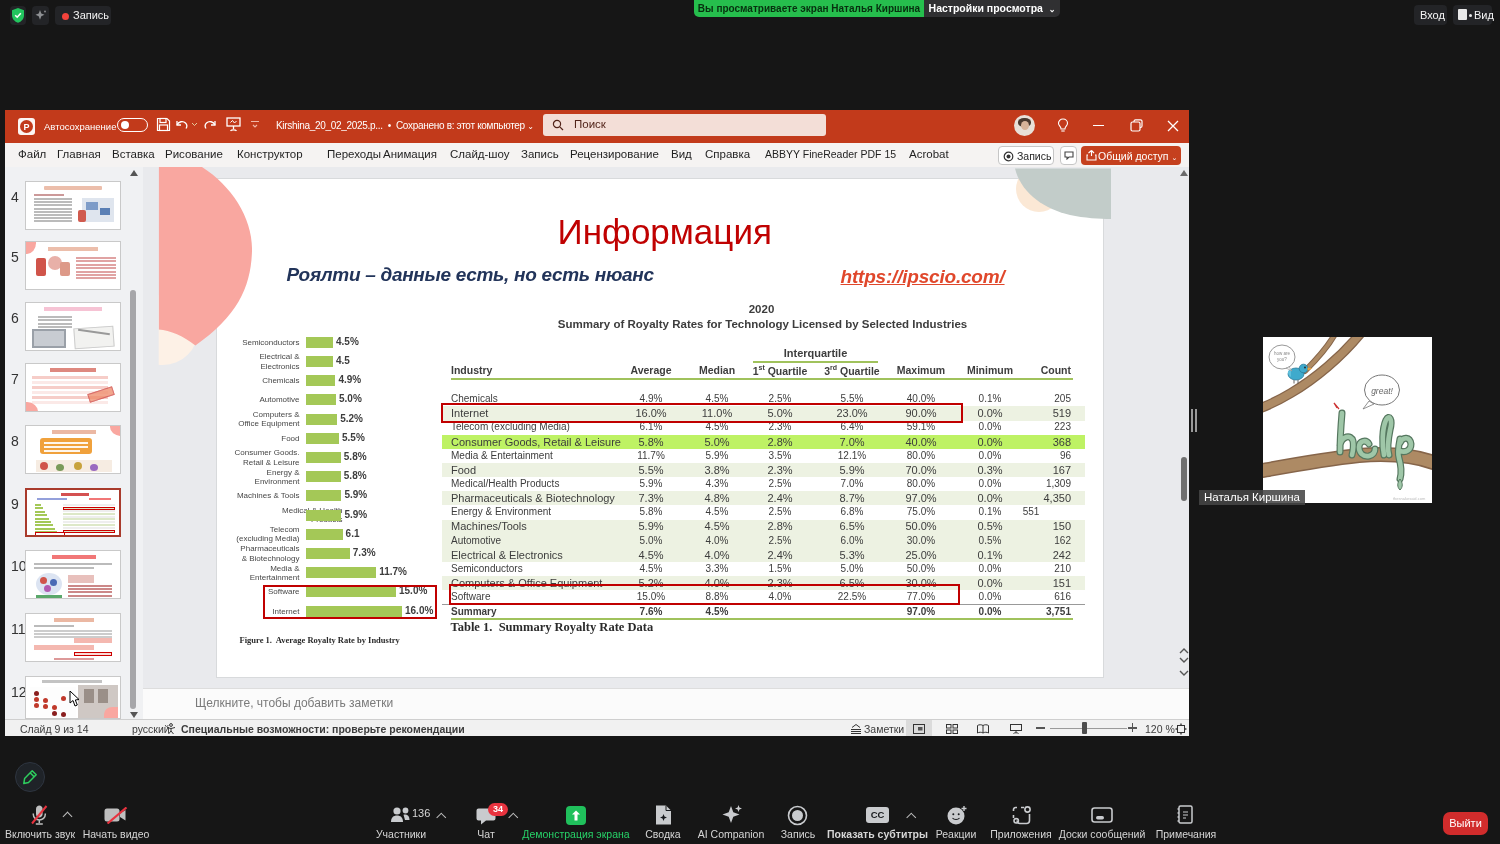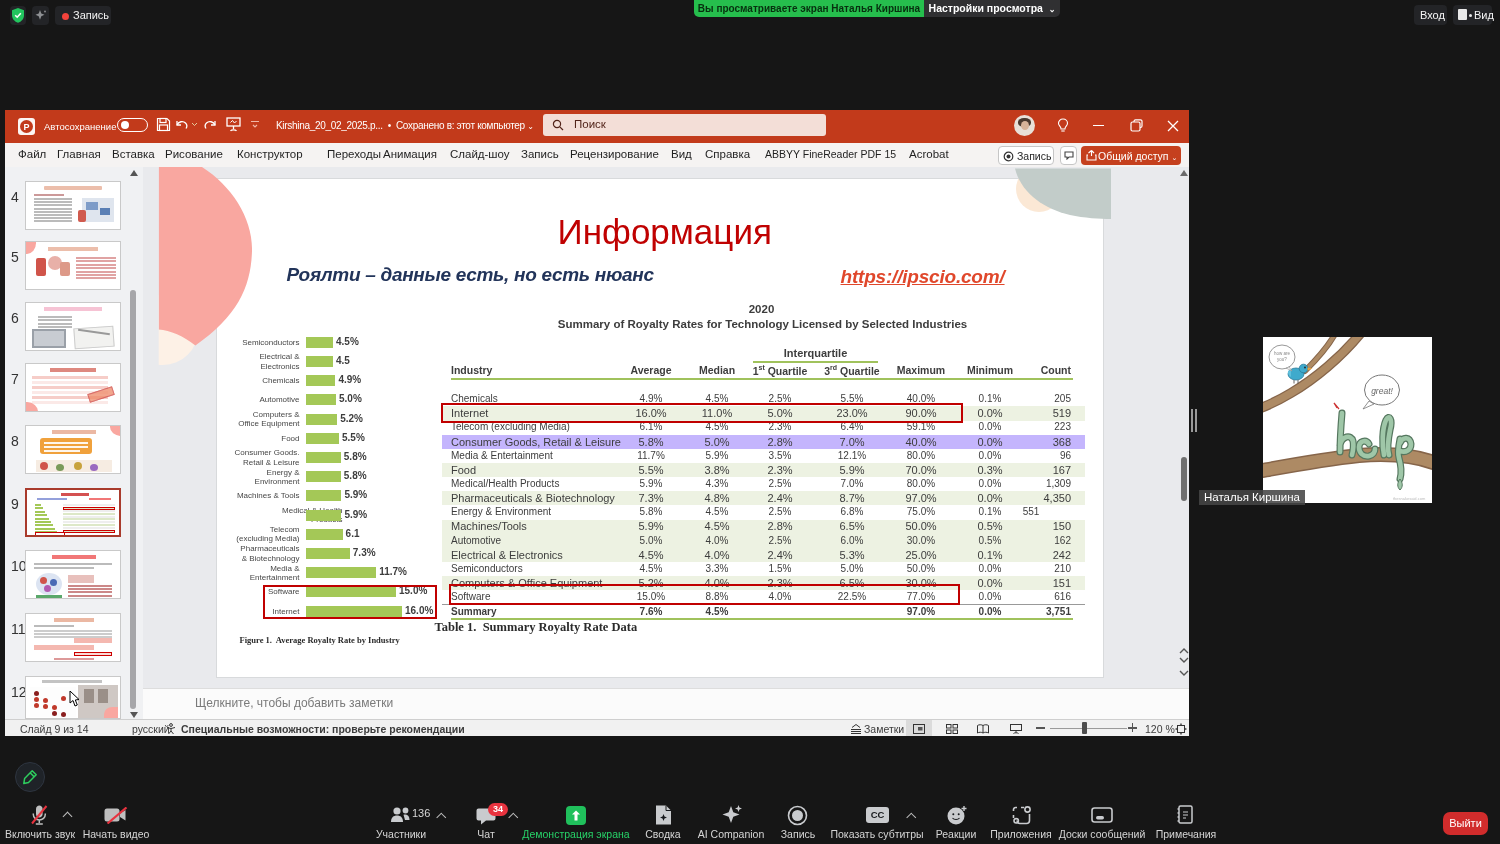--- a/index.html
+++ b/index.html
@@ -337,21 +337,21 @@
 <div class="abs" style="left:225.5px;top:241.2px;width:642.5px;height:14.15px;font-size:10px;color:#3d3d3d;">
             <span class="abs" style="left:9px;top:0.8px;">Telecom (excluding Media)</span>
             <span class="abs" style="left:160px;top:0.8px;width:98px;text-align:center;">6.1%</span>
             <span class="abs" style="left:226px;top:0.8px;width:98px;text-align:center;">4.5%</span>
             <span class="abs" style="left:289px;top:0.8px;width:98px;text-align:center;">2.3%</span>
             <span class="abs" style="left:361px;top:0.8px;width:98px;text-align:center;">6.4%</span>
             <span class="abs" style="left:430px;top:0.8px;width:98px;text-align:center;">59.1%</span>
             <span class="abs" style="left:499px;top:0.8px;width:98px;text-align:center;">0.0%</span>
             <span class="abs" style="left:549px;top:0.8px;width:80px;text-align:right;">223</span>
           </div>
-<div class="abs" style="left:225.5px;top:255.4px;width:642.5px;height:14.15px;background:#c4b5fd;font-size:11px;color:#3d3d3d;">
+<div class="abs" style="left:225.5px;top:255.4px;width:642.5px;height:14.15px;background:#bef264;font-size:11px;color:#3d3d3d;">
             <span class="abs" style="left:9px;top:0.8px;">Consumer Goods, Retail &amp; Leisure</span>
             <span class="abs" style="left:160px;top:0.8px;width:98px;text-align:center;">5.8%</span>
             <span class="abs" style="left:226px;top:0.8px;width:98px;text-align:center;">5.0%</span>
             <span class="abs" style="left:289px;top:0.8px;width:98px;text-align:center;">2.8%</span>
             <span class="abs" style="left:361px;top:0.8px;width:98px;text-align:center;">7.0%</span>
             <span class="abs" style="left:430px;top:0.8px;width:98px;text-align:center;">40.0%</span>
             <span class="abs" style="left:499px;top:0.8px;width:98px;text-align:center;">0.0%</span>
             <span class="abs" style="left:549px;top:0.8px;width:80px;text-align:right;">368</span>
           </div>
 <div class="abs" style="left:225.5px;top:269.5px;width:642.5px;height:14.15px;font-size:10px;color:#3d3d3d;">
@@ -466,21 +466,21 @@
           </div>
 <div class="abs" style="left:225.5px;top:425.1px;width:642.5px;height:14.15px;font-size:10px;font-weight:bold;color:#3d3d3d;border-top:1px solid #999;">
             <span class="abs" style="left:9px;top:0.8px;">Summary</span>
             <span class="abs" style="left:160px;top:0.8px;width:98px;text-align:center;">7.6%</span>
             <span class="abs" style="left:226px;top:0.8px;width:98px;text-align:center;">4.5%</span>
             <span class="abs" style="left:430px;top:0.8px;width:98px;text-align:center;">97.0%</span>
             <span class="abs" style="left:499px;top:0.8px;width:98px;text-align:center;">0.0%</span>
             <span class="abs" style="left:549px;top:0.8px;width:80px;text-align:right;">3,751</span>
           </div>
 <div class="abs" style="left:234.5px;top:439px;width:622px;height:2px;background:#A0C25C;"></div>
-<div class="ser abs" style="left:218px;top:441px;font-size:12.5px;font-weight:bold;color:#2b2b2b;">Table 1.&nbsp; Summary Royalty Rate Data</div>
+<div class="ser abs" style="left:234px;top:441px;font-size:12.5px;font-weight:bold;color:#2b2b2b;">Table 1.&nbsp; Summary Royalty Rate Data</div>
 <div class="abs" style="left:0;top:153.0px;width:83px;height:20px;display:flex;align-items:center;justify-content:flex-end;text-align:right;font-size:8px;line-height:1.15;color:#474747;">Semiconductors</div>
 <div class="abs" style="left:89.5px;top:157.5px;width:27.0px;height:11px;background:#A4C857;"></div>
 <div class="abs" style="left:119.5px;top:156.5px;font-size:10px;font-weight:bold;color:#3d3d3d;">4.5%</div>
 <div class="abs" style="left:0;top:172.2px;width:83px;height:20px;display:flex;align-items:center;justify-content:flex-end;text-align:right;font-size:8px;line-height:1.15;color:#474747;">Electrical &amp;<br>Electronics</div>
 <div class="abs" style="left:89.5px;top:176.7px;width:27.0px;height:11px;background:#A4C857;"></div>
 <div class="abs" style="left:119.5px;top:175.7px;font-size:10px;font-weight:bold;color:#3d3d3d;">4.5</div>
 <div class="abs" style="left:0;top:191.4px;width:83px;height:20px;display:flex;align-items:center;justify-content:flex-end;text-align:right;font-size:8px;line-height:1.15;color:#474747;">Chemicals</div>
 <div class="abs" style="left:89.5px;top:195.9px;width:29.4px;height:11px;background:#A4C857;"></div>
 <div class="abs" style="left:121.9px;top:194.9px;font-size:10px;font-weight:bold;color:#3d3d3d;">4.9%</div>
 <div class="abs" style="left:0;top:210.6px;width:83px;height:20px;display:flex;align-items:center;justify-content:flex-end;text-align:right;font-size:8px;line-height:1.15;color:#474747;">Automotive</div>
@@ -690,21 +690,21 @@
         <path d="M17.5,1 L18.4,3.6 L21,4.5 L18.4,5.4 L17.5,8 L16.6,5.4 L14,4.5 L16.6,3.6 Z" fill="#C9CBCE"></path>
       </svg>
 <div class="abs" style="left:691px;top:828px;width:80px;text-align:center;font-size:10.5px;color:#D6D6D6;">AI Companion</div>
 <svg class="abs" style="left:787px;top:805px;" width="21" height="21" viewBox="0 0 21 21">
         <circle cx="10.5" cy="10.5" r="9" fill="none" stroke="#C9CBCE" stroke-width="1.6"></circle>
         <circle cx="10.5" cy="10.5" r="5.5" fill="#C9CBCE"></circle>
       </svg>
 <div class="abs" style="left:758px;top:828px;width:80px;text-align:center;font-size:10.5px;color:#D6D6D6;">Запись</div>
 <div class="abs" style="left:866px;top:807px;width:23px;height:16px;background:#C9CBCE;border-radius:3px;color:#16181b;font-size:9.5px;font-weight:bold;text-align:center;line-height:16px;">CC</div>
 <div class="abs" style="left:908px;top:814px;width:6.5px;height:6.5px;border-left:1.6px solid #BFBFBF;border-top:1.6px solid #BFBFBF;transform:rotate(45deg);"></div>
-<div class="abs" style="left:827px;top:828px;width:100px;white-space:nowrap;text-align:center;font-size:10.5px;color:#D6D6D6;">Показать субтитры</div>
+<div class="abs" style="left:827px;top:828px;width:100px;white-space:nowrap;text-align:center;font-size:10.5px;color:#D6D6D6;font-weight:bold;">Показать субтитры</div>
 <svg class="abs" style="left:947px;top:805px;" width="21" height="20" viewBox="0 0 21 20">
         <circle cx="9" cy="11" r="8.5" fill="#C9CBCE"></circle>
         <circle cx="6.3" cy="9.3" r="1" fill="#16181b"></circle>
         <circle cx="11.7" cy="9.3" r="1" fill="#16181b"></circle>
         <path d="M5.5,13 C7,15 11,15 12.5,13" stroke="#16181b" stroke-width="1.1" fill="none"></path>
         <path d="M17,1 V6 M14.5,3.5 H19.5" stroke="#C9CBCE" stroke-width="1.4"></path>
       </svg>
 <div class="abs" style="left:916px;top:828px;width:80px;text-align:center;font-size:10.5px;color:#D6D6D6;">Реакции</div>
 <svg class="abs" style="left:1012px;top:806px;" width="19" height="19" viewBox="0 0 19 19">
         <path d="M5,1.5 H3.5 A2 2 0 0 0 1.5,3.5 V5 M9,1.5 H12 M1.5,9 V12 M17.5,8 V14.5 A3 3 0 0 1 14.5,17.5 H8 A3 3 0 0 1 5,14.5" fill="none" stroke="#C9CBCE" stroke-width="1.6"></path>

